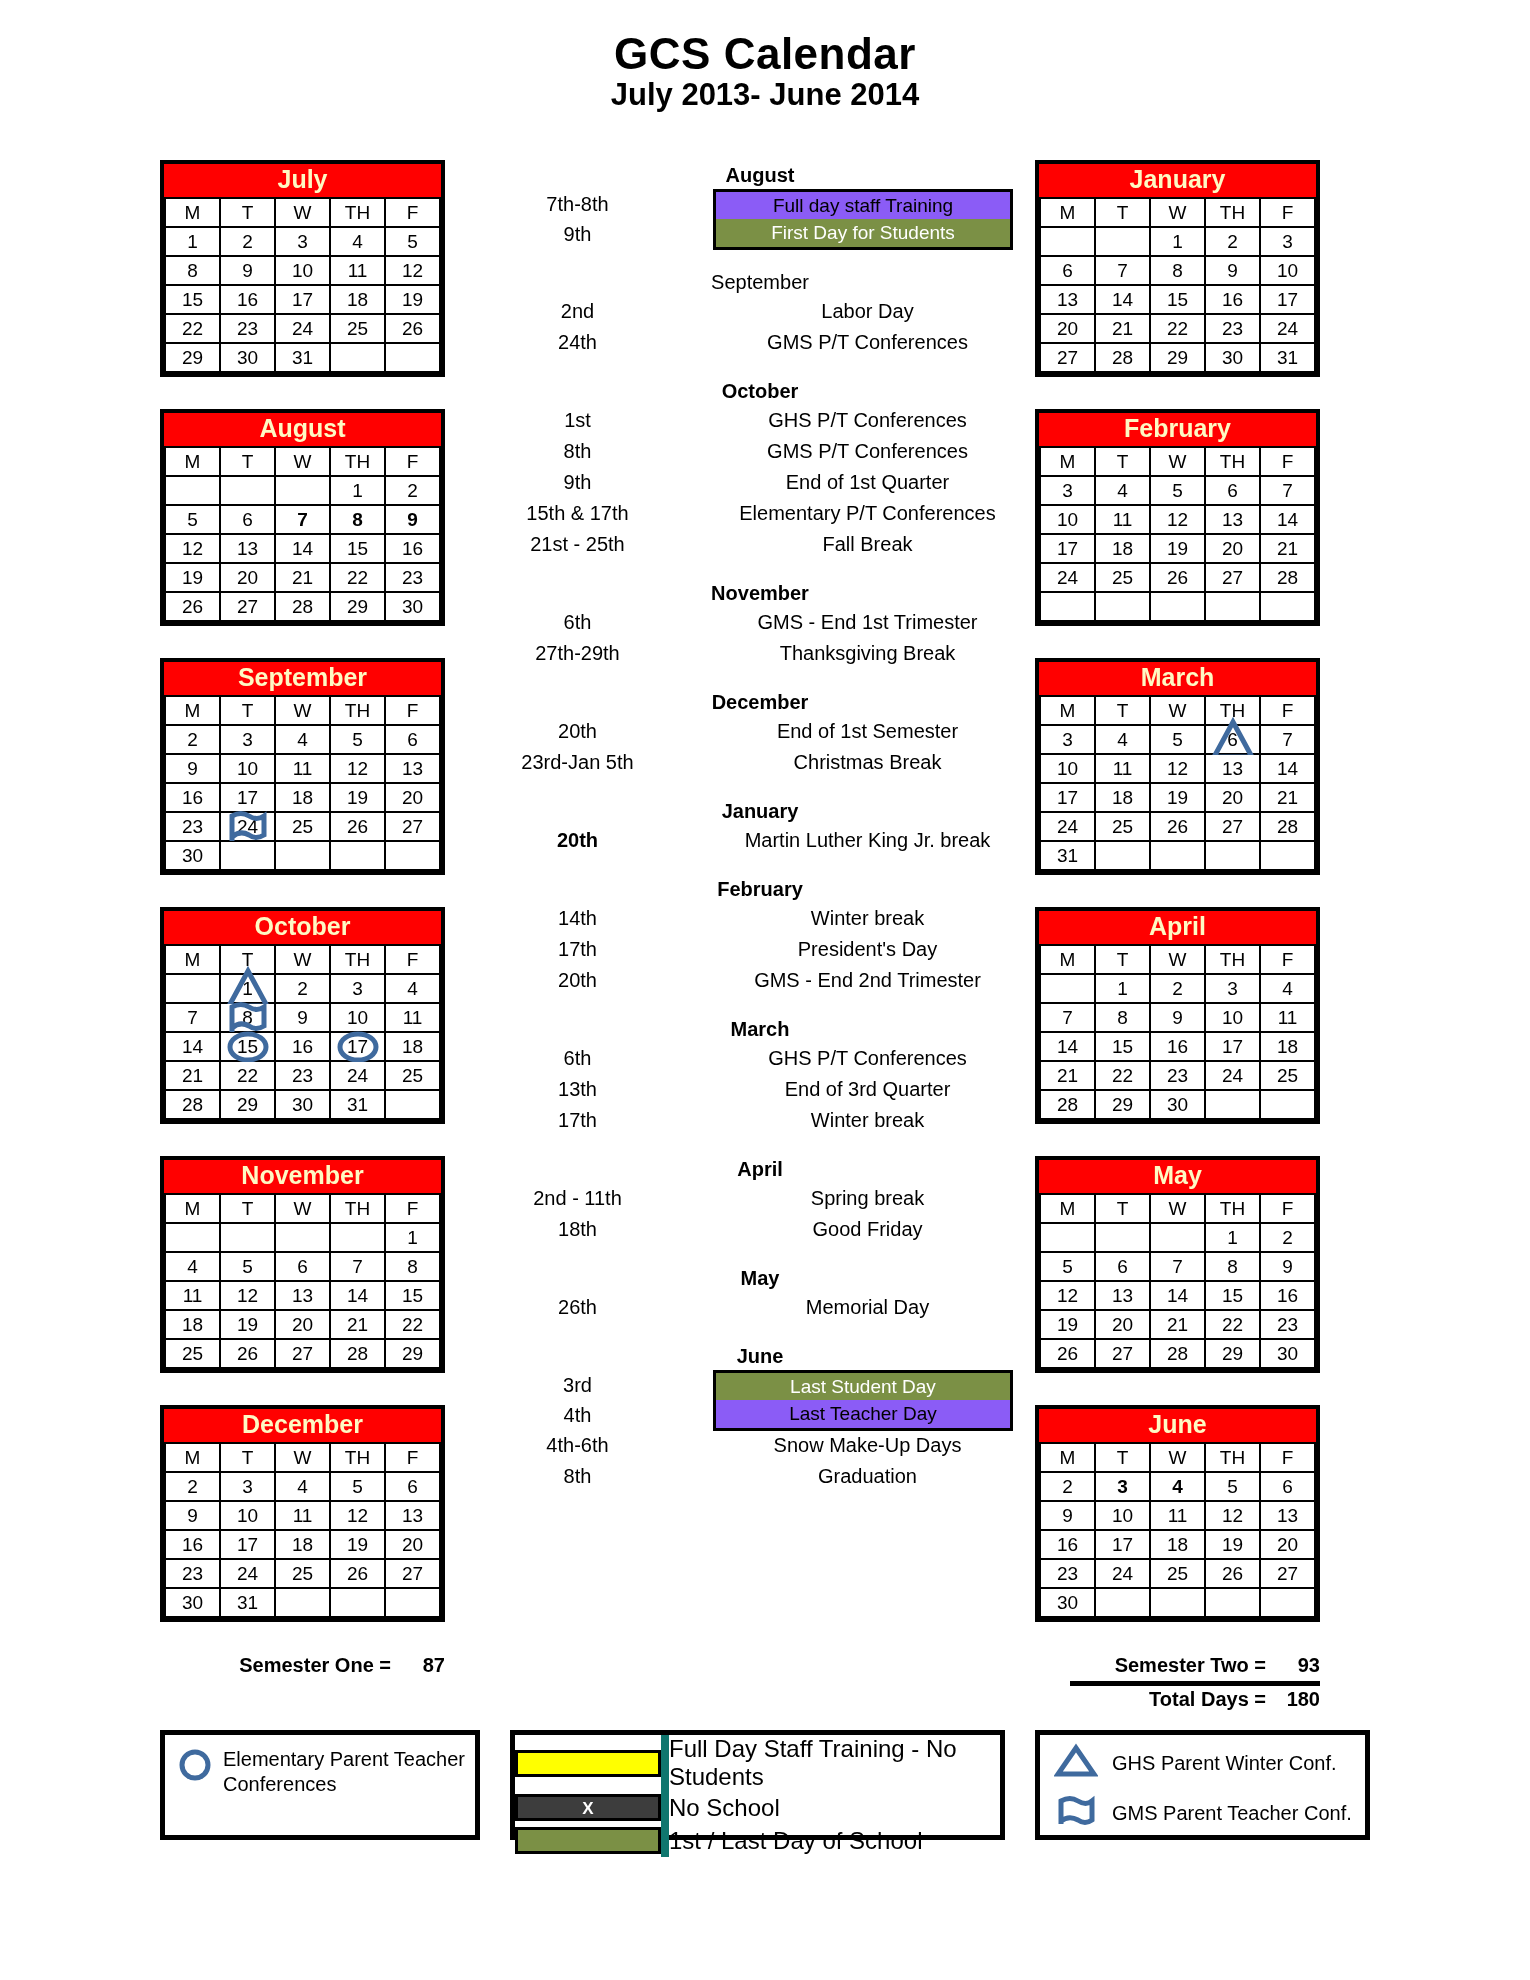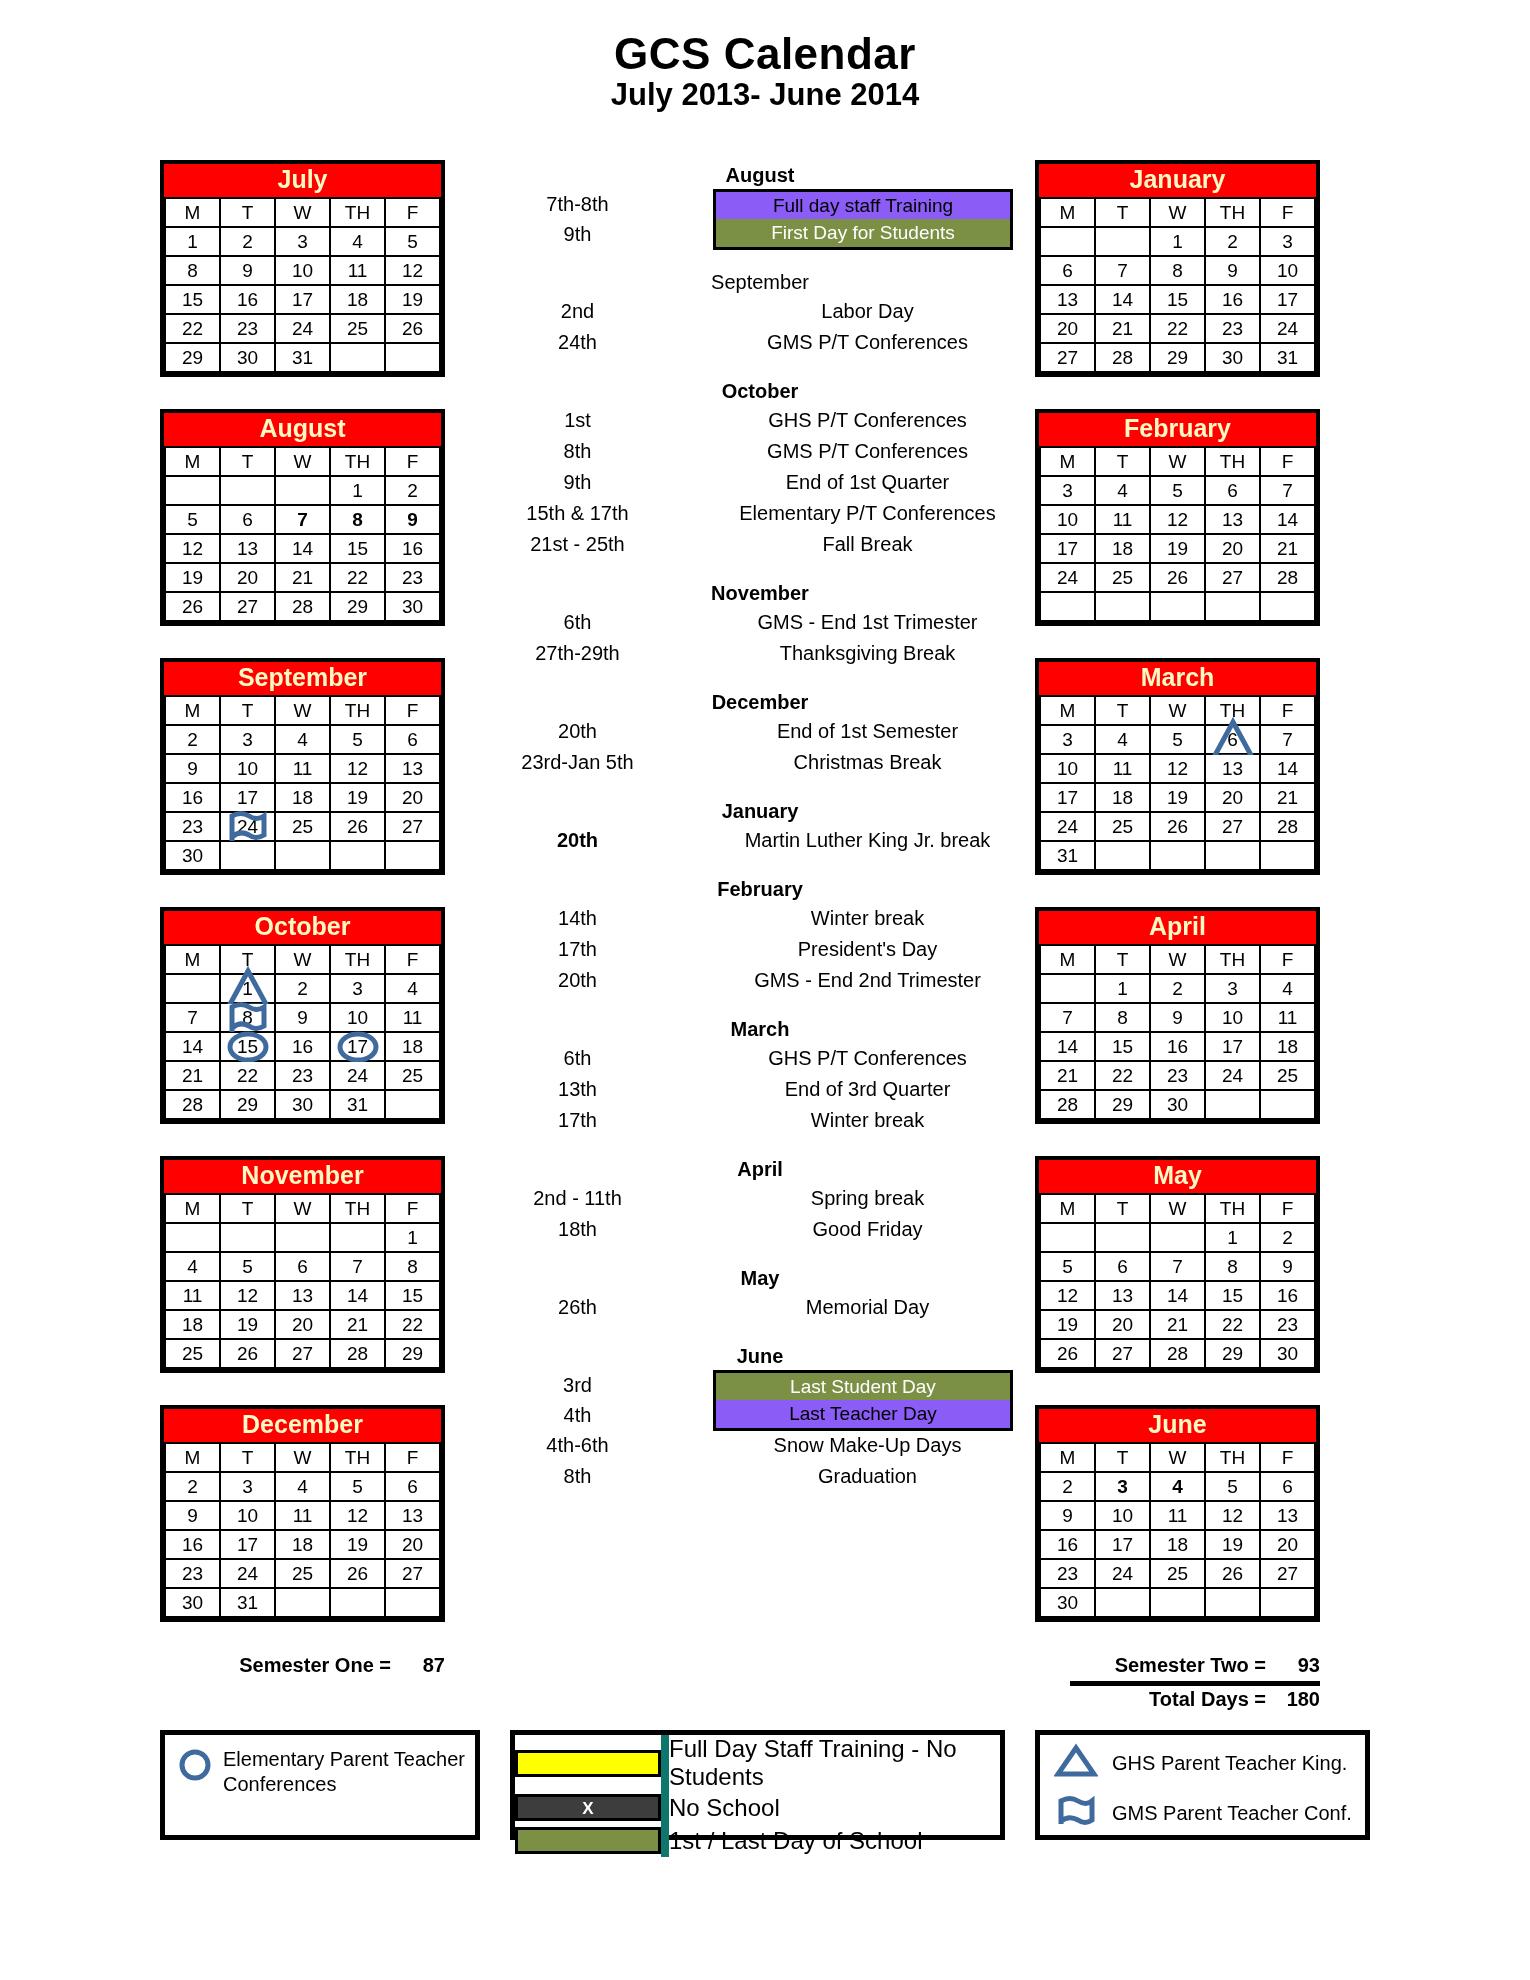--- a/index.html
+++ b/index.html
@@ -938,21 +938,21 @@
         </table>
     </div>
 
     <div class="legend-box lg-right">
       <div class="lg-right-row">
         <span>
           <svg width="44" height="36" viewBox="0 0 44 36">
               <path class="shape-blue" d="M22 5 L40 31 L4 31 Z"></path>
             </svg>
         </span>
-        <span class="lg-right-label">GHS Parent Teacher King.</span>
+        <span class="lg-right-label">GHS Parent Winter Conf.</span>
       </div>
       <div class="lg-right-row">
         <span>
           <svg width="44" height="36" viewBox="0 0 44 36">
               <path class="shape-blue" d="M7 31 L7 8 Q16 3 24 8 Q32 13 38 8 L38 27 Q31 32 24 27 Q15 22 7 28"></path>
             </svg>
         </span>
         <span class="lg-right-label">GMS Parent Teacher Conf.</span>
       </div>
     </div>

